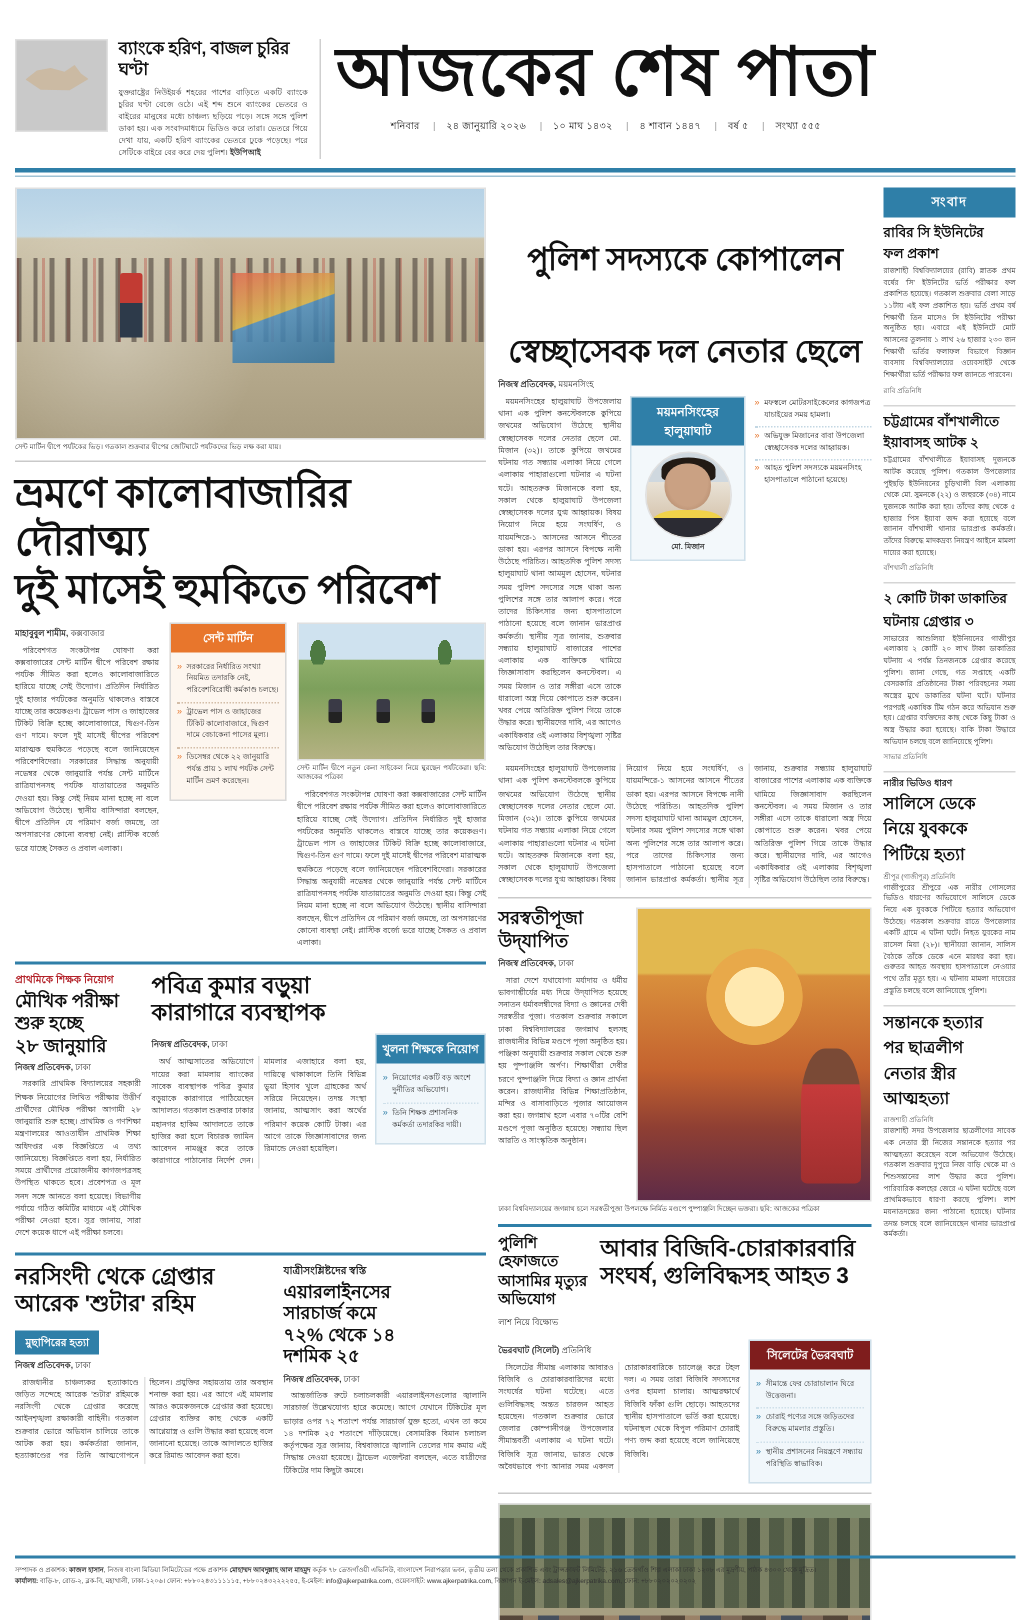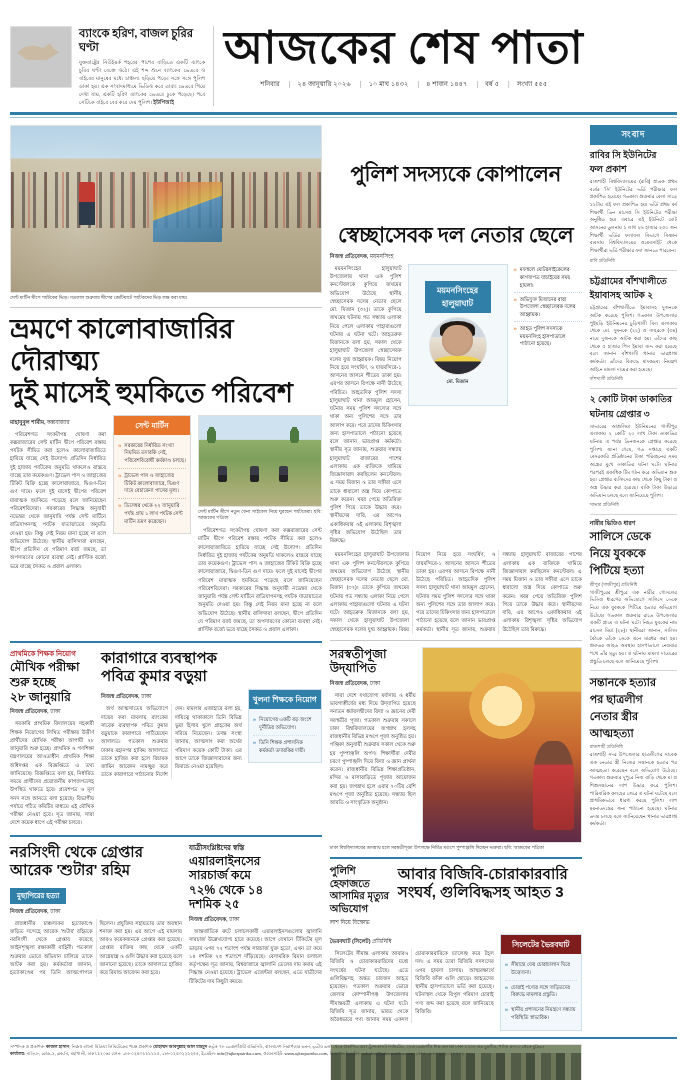--- a/index.html
+++ b/index.html
@@ -140,21 +140,21 @@
   .ibox-hd.blue { background: #2f7fa8; }
   .ibox-hd.teal { background: #7f1d1d; }
   .ibox-body { padding: 4px 4px 5px; }
   .ibox-item { font-size: 5px; line-height: 1.55; color: #2a2a2a; padding: 3px 0; border-bottom: 1px dotted #d3bda8; display: flex; gap: 3px; }
   .ibox-item:last-child { border-bottom: 0; }
   .bullet { color: #e8762c; font-size: 6px; line-height: 1.3; flex: 0 0 auto; }
   .ibox-hd.blue + .ibox-body .bullet, .ibox-hd.teal + .ibox-body .bullet { color: #2f7fa8; }
   .ibox.blue-b { background: #f1f7fb; border-color: #cfe0ea; }
   .ibox.blue-b .ibox-item { border-bottom-color: #cfe0ea; }
 
-  .factbox { border: 1px solid #cfe0ea; background: #f3f8fb; padding: 20px; }
+  .factbox { border: 1px solid #cfe0ea; background: #f3f8fb; padding: 4px; }
   .factbox-hd { font-size: 8px; font-weight: 700; color: #fff; background: #2f7fa8; text-align: center; padding: 3px; margin: -4px -4px 4px; }
   .fact-item { font-size: 5px; line-height: 1.55; display: flex; gap: 3px; padding: 2.5px 0; border-bottom: 1px dotted #c3d7e3; }
   .fact-item:last-child { border-bottom: 0; }
 
   .tagbox { display: inline-block; font-size: 7px; font-weight: 700; color: #fff; background: #2f7fa8; padding: 2px 7px; }
 
   
   .side-hd { background: #2f7fa8; color: #fff; font-size: 8.5px; font-weight: 700; text-align: center; padding: 3px; letter-spacing: 1px; }
   .side-item { padding: 5px 0; border-bottom: 1px solid #d5d5d5; }
   .side-title { font-size: 9px; font-weight: 700; line-height: 1.25; margin-bottom: 3px; }
@@ -277,22 +277,22 @@
           <div class="byline">
             <b>নিজস্ব প্রতিবেদক,</b>
             <span>ঢাকা</span>
           </div>
           <div class="body-text">
             <p>সরকারি প্রাথমিক বিদ্যালয়ের সহকারী শিক্ষক নিয়োগের লিখিত পরীক্ষায় উত্তীর্ণ প্রার্থীদের মৌখিক পরীক্ষা আগামী ২৮ জানুয়ারি শুরু হচ্ছে। প্রাথমিক ও গণশিক্ষা মন্ত্রণালয়ের আওতাধীন প্রাথমিক শিক্ষা অধিদপ্তর এক বিজ্ঞপ্তিতে এ তথ্য জানিয়েছে। বিজ্ঞপ্তিতে বলা হয়, নির্ধারিত সময়ে প্রার্থীদের প্রয়োজনীয় কাগজপত্রসহ উপস্থিত থাকতে হবে। প্রবেশপত্র ও মূল সনদ সঙ্গে আনতে বলা হয়েছে। বিভাগীয় পর্যায়ে গঠিত কমিটির মাধ্যমে এই মৌখিক পরীক্ষা নেওয়া হবে। সূত্র জানায়, সারা দেশে কয়েক ধাপে এই পরীক্ষা চলবে।</p>
           </div>
         </div>
 
         <div style="flex:1;">
+          <h3 class="hl">পবিত্র কুমার বড়ুয়া</h3>
           <h3 class="hl">কারাগারে ব্যবস্থাপক</h3>
-          <h3 class="hl">পবিত্র কুমার বড়ুয়া</h3>
           <div style="display:flex; gap:6px; margin-top:4px;">
             <div style="flex:1;">
               <div class="byline">
                 <b>নিজস্ব প্রতিবেদক,</b>
                 <span>ঢাকা</span>
               </div>
               <div class="body-text cols2">
                 <p>অর্থ আত্মসাতের অভিযোগে দায়ের করা মামলায় ব্যাংকের সাবেক ব্যবস্থাপক পবিত্র কুমার বড়ুয়াকে কারাগারে পাঠিয়েছেন আদালত। গতকাল শুক্রবার ঢাকার মহানগর হাকিম আদালতে তাকে হাজির করা হলে বিচারক জামিন আবেদন নামঞ্জুর করে তাকে কারাগারে পাঠানোর নির্দেশ দেন। মামলার এজাহারে বলা হয়, দায়িত্বে থাকাকালে তিনি বিভিন্ন ভুয়া হিসাব খুলে গ্রাহকের অর্থ সরিয়ে নিয়েছেন। তদন্ত সংস্থা জানায়, আত্মসাৎ করা অর্থের পরিমাণ কয়েক কোটি টাকা। এর আগে তাকে জিজ্ঞাসাবাদের জন্য রিমান্ডে নেওয়া হয়েছিল।</p>
               </div>
             </div>

